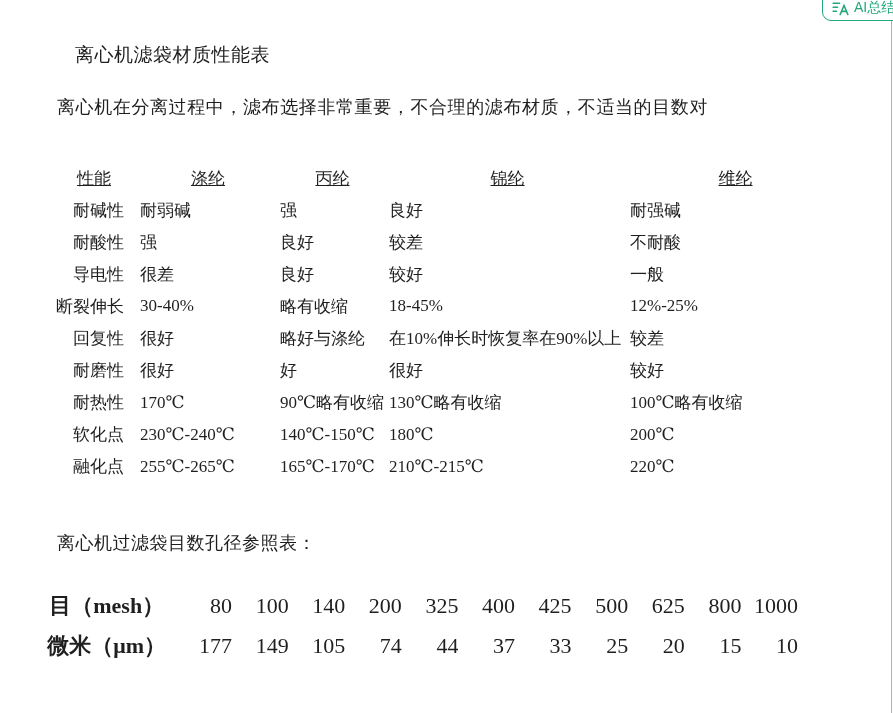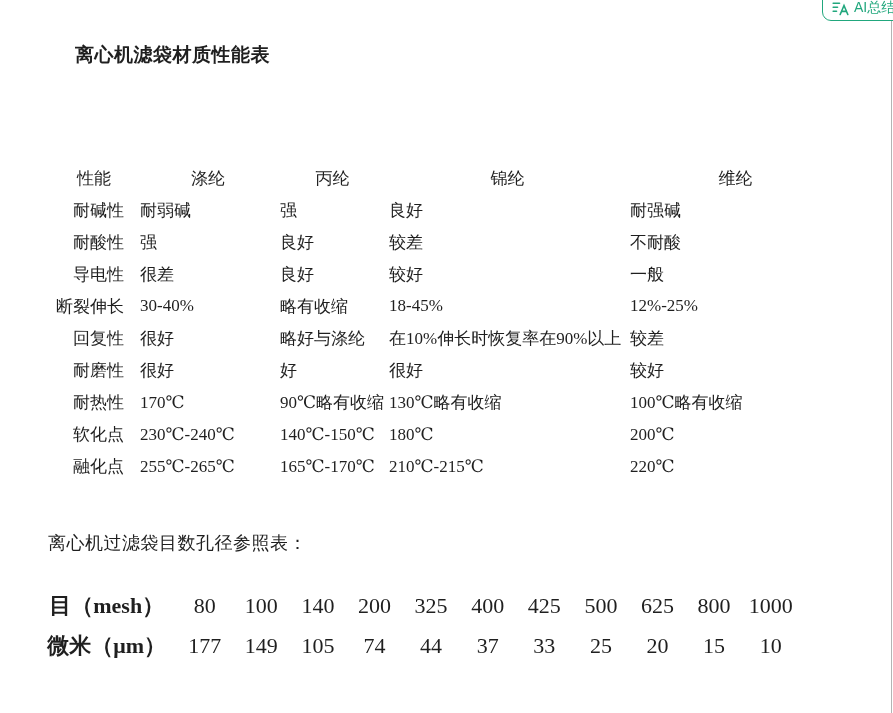--- a/index.html
+++ b/index.html
@@ -32,65 +32,65 @@
     font-family: "Liberation Sans", "DejaVu Sans", sans-serif;
     color: #21a77d;
     font-size: 14px;
     cursor: pointer;
   }
   .ai-badge svg { display: block; margin-bottom: 1px; }
   .doc-title {
     position: absolute;
     left: 75px; top: 42px;
     font-size: 19px;
-    font-weight: bold;
+    font-weight: normal;
     letter-spacing: 0.5px;
   }
   .intro {
     position: absolute;
     left: 57px; top: 92px;
     width: 700px;
     font-size: 18px;
     line-height: 31px;
     letter-spacing: 0.6px;
   }
   .section2-title {
     position: absolute;
-    left: 48px; top: 531px;
+    left: 57px; top: 531px;
     font-size: 18px;
     letter-spacing: 0.5px;
   }
   table { border-collapse: collapse; table-layout: fixed; }
   td, th { font-weight: normal; vertical-align: middle; white-space: nowrap; overflow: hidden; }
 
   .material-table {
     position: absolute;
     left: 50px; top: 162px;
     width: 793px;
     font-size: 17px;
   }
-  .material-table th { text-align: center; height: 32px; }
+  .material-table th { text-align: center; height: 32px; text-decoration: underline; }
   .material-table td { height: 32px; text-align: left; }
   .material-table td.rowlabel { text-align: right; padding-right: 14px; }
   .material-table td.val { padding-left: 2px; }
   .c0 { width: 88px; }
   .c1 { width: 140px; }
   .c2 { width: 109px; }
   .c3 { width: 241px; }
   .c4 { width: 215px; }
 
   .mesh-table {
     position: absolute;
     left: 38px; top: 586px;
     width: 760px;
     font-size: 22px;
   }
   .mesh-table td { height: 40px; }
   .mesh-table td.mlabel { width: 136px; text-align: center; font-weight: bold; }
-  .mesh-table td.mval { width: 56px; text-align: center; padding-left: 2px; margin-left: 25px; }
+  .mesh-table td.mval { width: 56px; text-align: right; padding-left: 2px; margin-left: 25px; }
 </style>
 </head>
 <body>
 
 <div class="right-edge-line"></div>
 
 <div class="ai-badge">
   <span>
     <svg width="17" height="15" viewBox="0 0 17 15" fill="none" stroke="#21a77d" stroke-width="1.6" stroke-linecap="round">
       <path d="M1.2 2.2 H7.5"></path>
@@ -99,20 +99,21 @@
       <path d="M8.2 13.5 L12 4.5 L15.8 13.5"></path>
       <path d="M9.8 10.4 H14.2"></path>
     </svg>
   </span>
   <span>AI总结</span>
 </div>
 
 <div class="doc-title">离心机滤袋材质性能表</div>
 
 <div class="intro">
+  <div>离心机在分离过程中，滤布选择非常重要，不合理的滤布材质，不适当的目数对</div>
 </div>
 
 <table class="material-table">
   <colgroup>
     <col class="c0">
       <col class="c1">
       <col class="c2">
       <col class="c3">
       <col class="c4">
   </colgroup>

